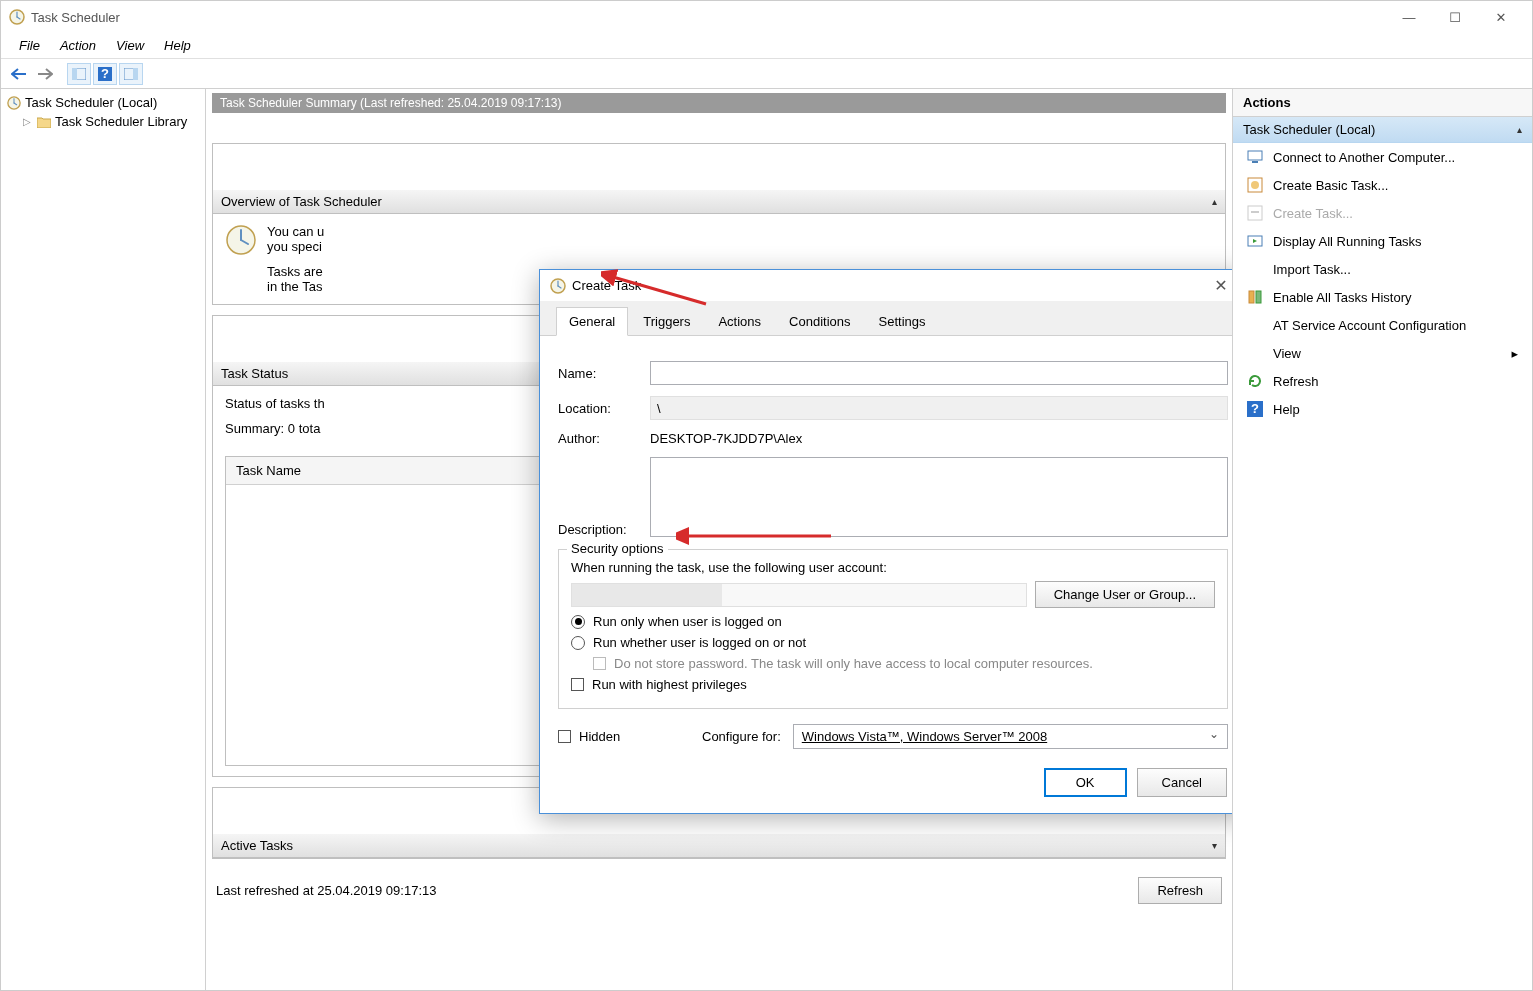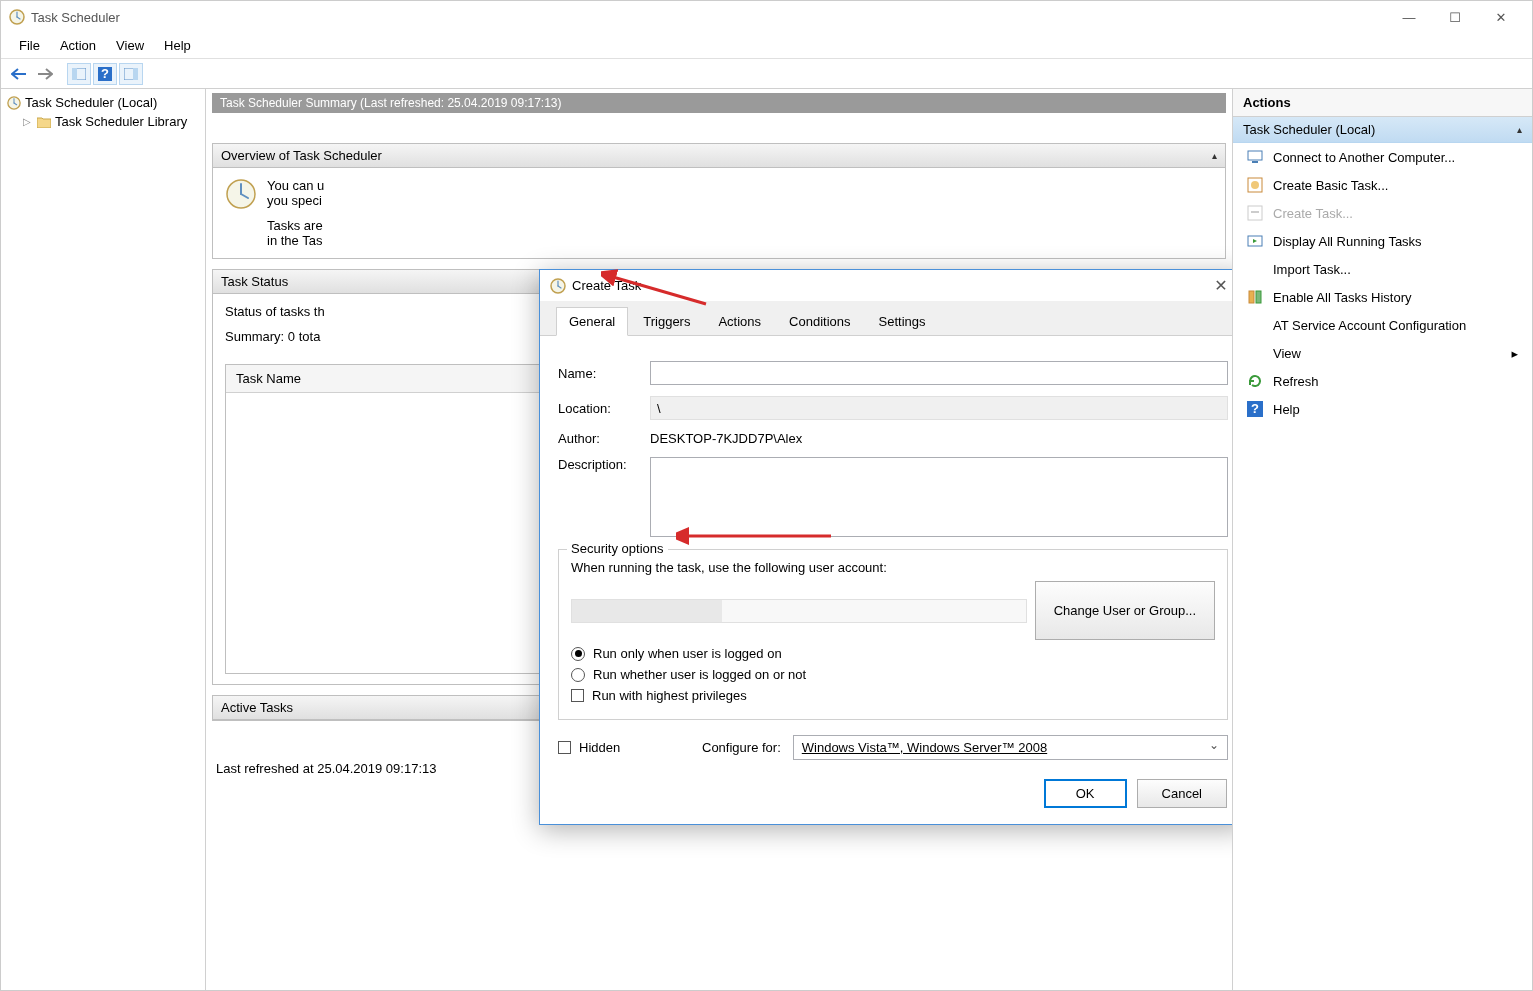--- a/index.html
+++ b/index.html
@@ -4,40 +4,40 @@
 <style>
 * { box-sizing: border-box; font-family: "Segoe UI", Tahoma, sans-serif; font-size: 13px; }
 body { margin: 0; background: #fff; color: #000; overflow: hidden; }
 .window { width: 1533px; height: 991px; display: flex; flex-direction: column; border: 1px solid #ccc; }
 .titlebar { height: 32px; display: flex; align-items: center; padding: 0 8px; background: #fff; }
 .titlebar .clock-icon { width: 16px; height: 16px; margin-right: 6px; }
 .titlebar .title { flex: 1; color: #555; }
 .win-controls { display: flex; }
 .win-btn { width: 46px; height: 32px; display: flex; align-items: center; justify-content: center; color: #555; }
 .menubar { height: 26px; display: flex; align-items: center; padding: 0 8px; border-bottom: 1px solid #e0e0e0; }
-.menubar .menu-item { padding: 3px 10px; cursor: default; }
+.menubar .menu-item { padding: 3px 10px; cursor: default; font-style: italic; }
 .toolbar { height: 30px; display: flex; align-items: center; padding: 0 6px; border-bottom: 1px solid #d0d0d0; gap: 2px; }
 .tool-btn { width: 24px; height: 22px; display: flex; align-items: center; justify-content: center; border: 1px solid transparent; }
 .tool-btn.boxed { border: 1px solid #b8d6f0; background: #eaf3fb; }
 .content { flex: 1; display: flex; min-height: 0; }
 .tree-pane { width: 205px; border-right: 1px solid #d0d0d0; padding: 4px; background: #fff; }
 .tree-row { display: flex; align-items: center; padding: 2px 2px; gap: 4px; }
 .tree-row.child { padding-left: 18px; }
 .tree-expander { width: 10px; color: #888; font-size: 10px; }
 .center-pane { flex: 1; background: #fff; padding: 4px 6px; overflow: hidden; position: relative; }
 .section-header { background: #9a9a9a; color: #fff; padding: 3px 8px; font-size: 12px; }
 .panel { border: 1px solid #bfbfbf; margin-bottom: 10px; }
-.panel-title { background: linear-gradient(#f5f5f5,#e0e0e0); padding: 4px 8px; border-bottom: 1px solid #bfbfbf; display: flex; justify-content: space-between; align-items: center; }
+.panel-title { background: linear-gradient(#f5f5f5,#e0e0e0); padding: 4px 8px; border-bottom: 1px solid #bfbfbf; display: flex; justify-content: space-between; align-items: center; margin-top: 46px; }
 .panel-body { padding: 10px 12px; background: #fff; }
 .overview-row { display: flex; gap: 10px; align-items: flex-start; }
 .big-clock { width: 32px; height: 32px; flex-shrink: 0; }
 .status-table { border: 1px solid #bfbfbf; margin-top: 20px; }
 .status-th { background: #f5f5f5; padding: 6px 10px; border-bottom: 1px solid #d0d0d0; text-align: left; }
 .bottom-bar { display: flex; justify-content: space-between; align-items: center; padding: 8px 4px; }
-.btn { padding: 21px 18px; background: linear-gradient(#fdfdfd,#e8e8e8); border: 1px solid #adadad; cursor: default; }
+.btn { padding: 5px 18px; background: linear-gradient(#fdfdfd,#e8e8e8); border: 1px solid #adadad; cursor: default; }
 .actions-pane { width: 300px; border-left: 1px solid #d0d0d0; background: #fff; }
 .actions-header { padding: 6px 10px; font-weight: 600; border-bottom: 1px solid #d0d0d0; background: #f7f7f7; }
 .actions-section { background: linear-gradient(#d6e8f7,#c0dbf2); padding: 5px 10px; border-bottom: 1px solid #b8d6f0; display: flex; justify-content: space-between; align-items: center; }
 .action-item { display: flex; align-items: center; gap: 10px; padding: 6px 14px; cursor: default; }
 .action-item.disabled { color: #aaa; }
 .action-icon { width: 16px; height: 16px; flex-shrink: 0; }
 
 .dialog-backdrop { position: absolute; left: 333px; top: 180px; width: 708px; background: #fff; border: 1px solid #4a90d9; box-shadow: 0 5px 25px rgba(0,0,0,0.3); }
 .dialog-title { display: flex; align-items: center; padding: 6px 10px; background: #fff; }
 .dialog-title .t { flex: 1; }
@@ -228,39 +228,43 @@
             <input class="form-input" value="" style="">
           </div>
           <div class="form-row">
             <div class="form-label">Location:</div>
             <div class="form-input ro">\</div>
           </div>
           <div class="form-row">
             <div class="form-label">Author:</div>
             <div style="flex:1">DESKTOP-7KJDD7P\Alex</div>
           </div>
-          <div class="form-row" style="align-items:flex-start">
+          <div class="form-row" style="align-items:flex-end">
             <div class="form-label">Description:</div>
             <textarea class="form-textarea" style=""></textarea>
           </div>
 
           <div class="fieldset">
             <div class="fieldset-legend">Security options</div>
             <div>When running the task, use the following user account:</div>
             <div class="user-row">
               <div class="user-display"></div>
               <div class="btn">Change User or Group...</div>
             </div>
             <div class="radio-row">
               <div class="radio checked"></div>
               <span>Run only when user is logged on</span>
             </div>
             <div class="radio-row">
               <div class="radio"></div>
               <span>Run whether user is logged on or not</span>
+            </div>
+            <div class="check-row indent">
+              <div class="checkbox"></div>
+              <span>Do not store password.  The task will only have access to local computer resources.</span>
             </div>
             <div class="check-row">
               <div class="checkbox"></div>
               <span>Run with highest privileges</span>
             </div>
           </div>
 
           <div class="form-row" style="margin-top:14px">
             <div class="check-row" style="width:100px">
               <div class="checkbox"></div>

